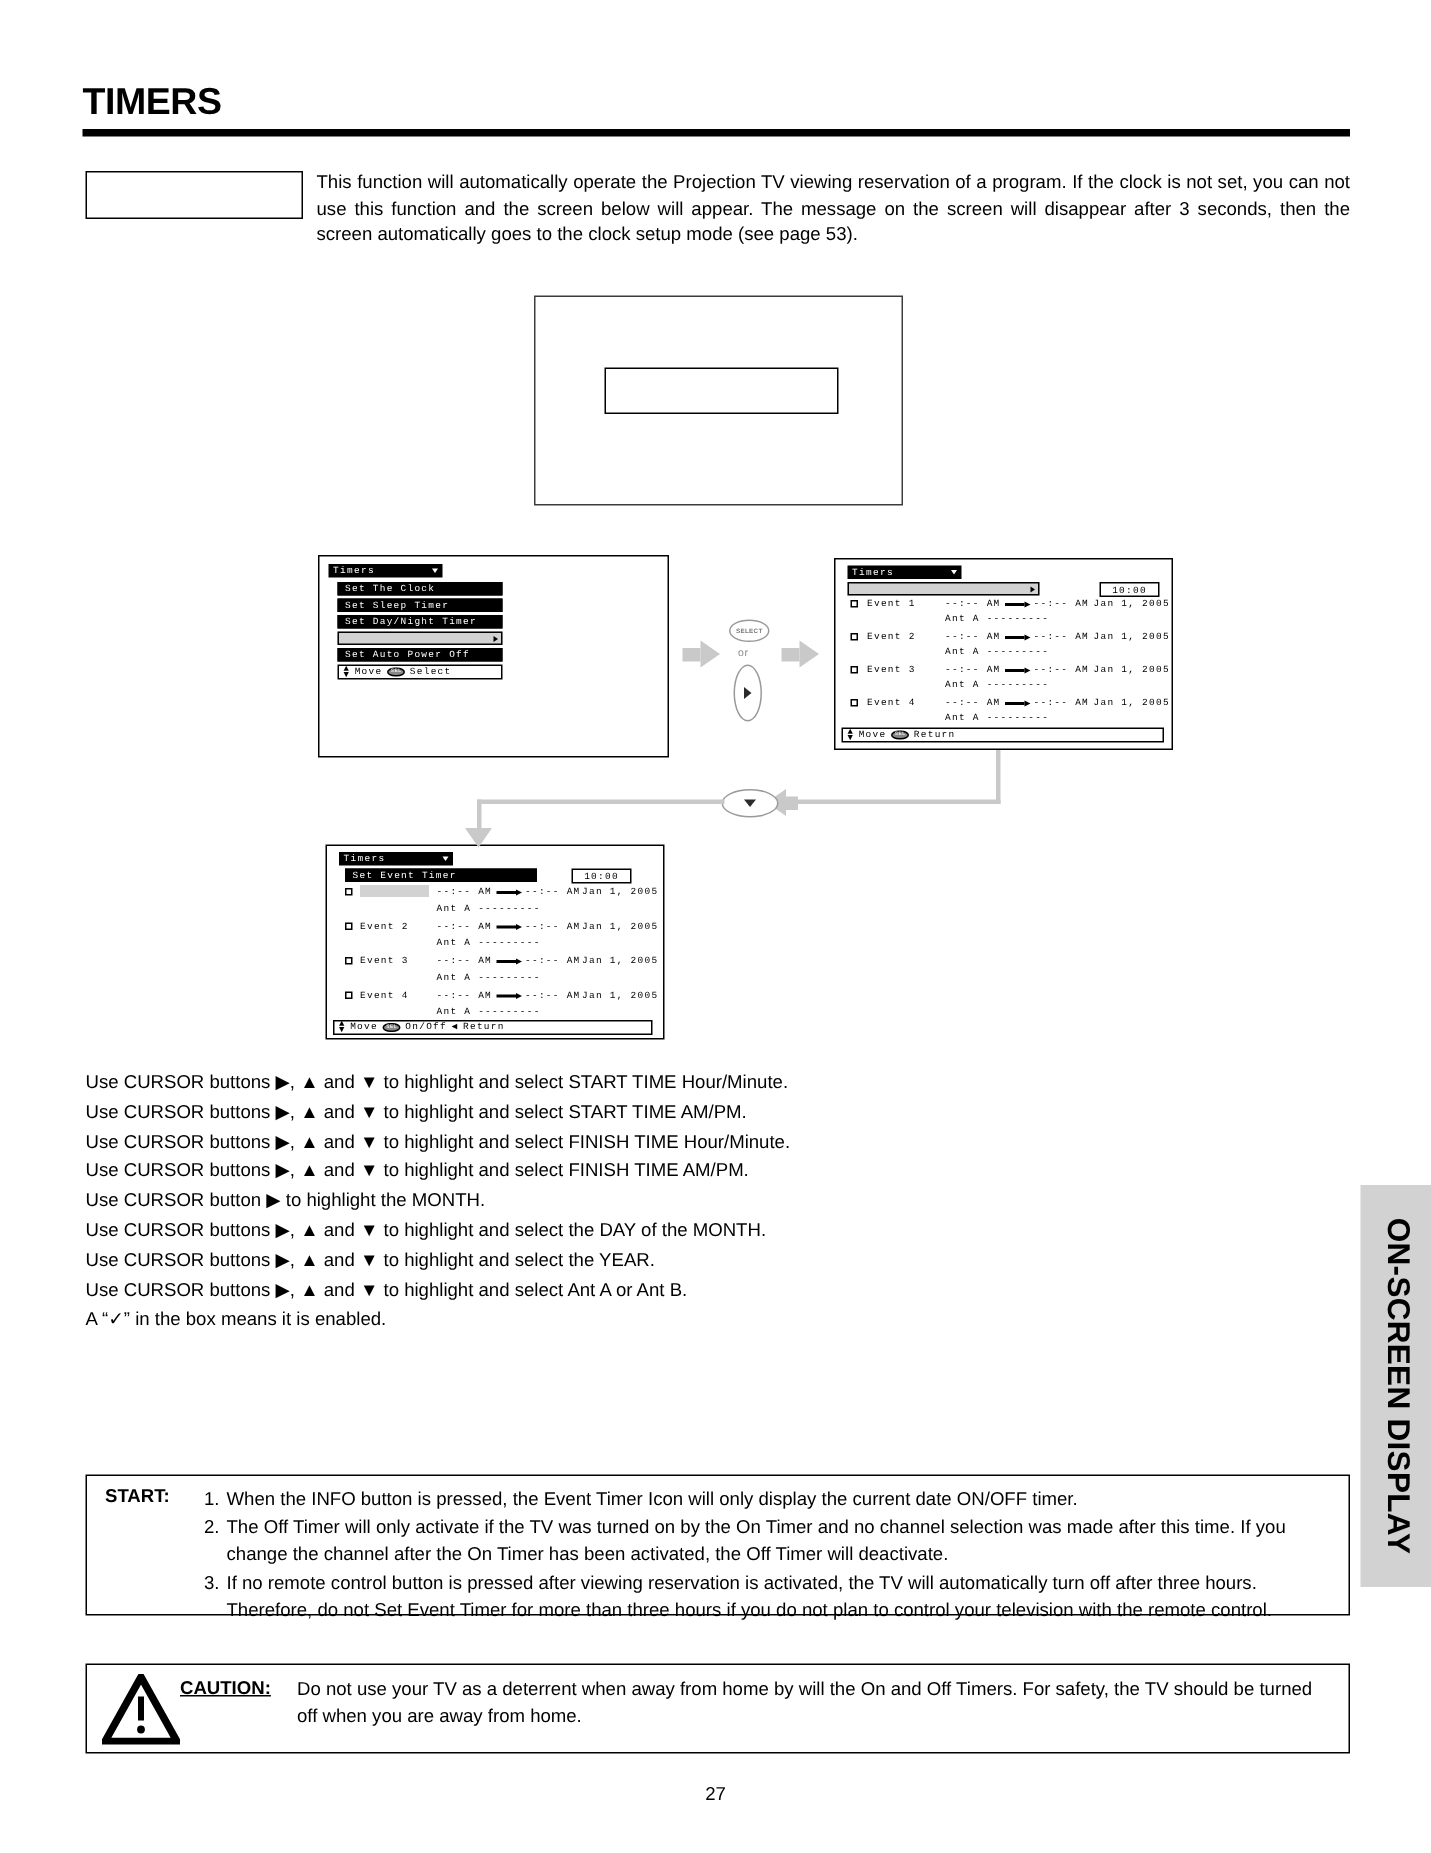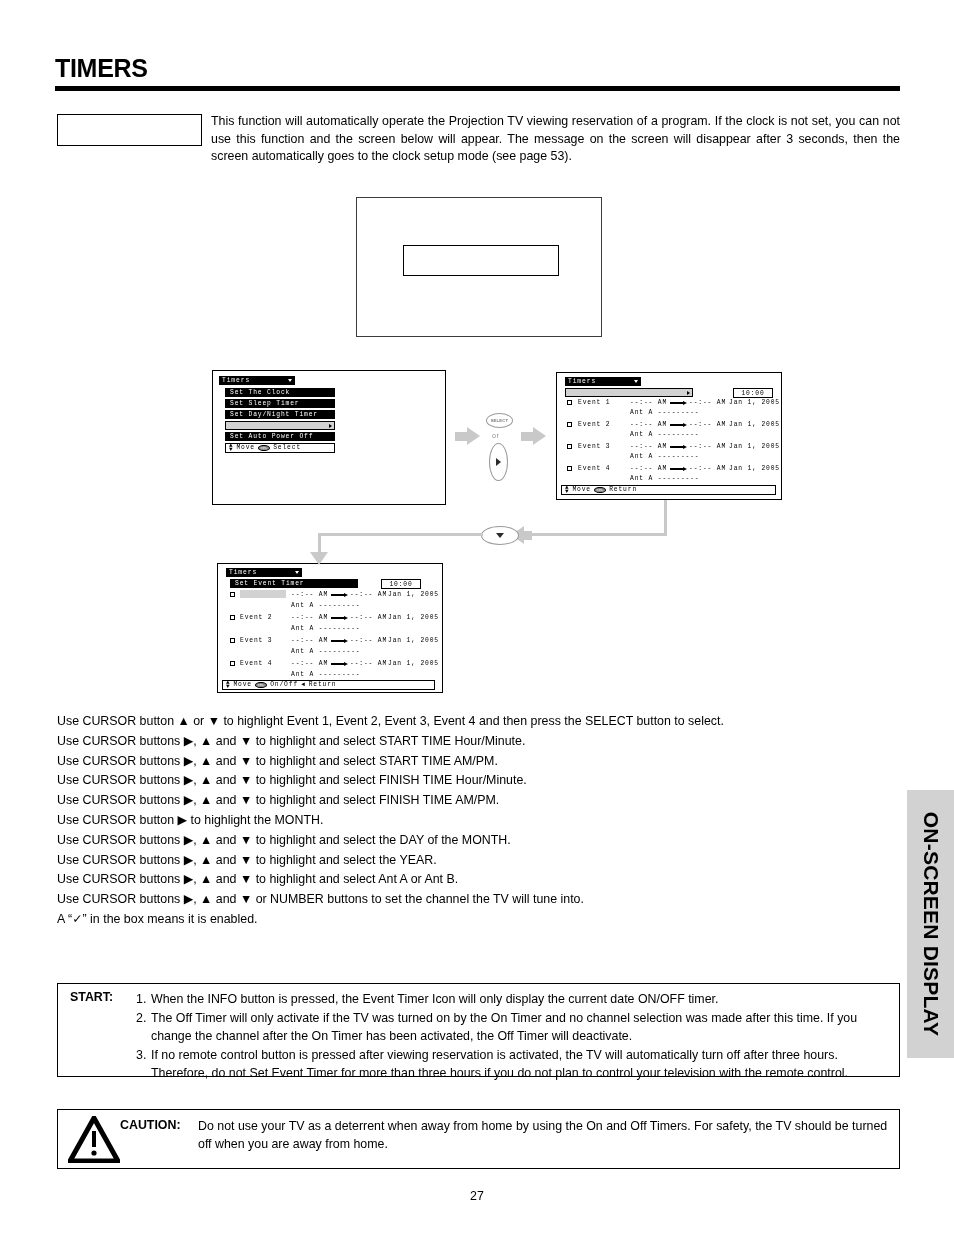--- a/index.html
+++ b/index.html
@@ -366,20 +366,21 @@
     top: 6px;
     width: 52px;
     height: 47px;
   }
   .caution-label {
     position: absolute;
     left: 62px;
     top: 8px;
     font-size: 12.4px;
     font-weight: bold;
+    text-decoration: underline;
   }
   .caution-text {
     position: absolute;
     left: 140px;
     top: 8px;
     width: 690px;
     font-size: 12.4px;
     line-height: 17.5px;
   }
 
@@ -637,30 +638,28 @@
 <div class="cursor-down-btn" style="left:481px; top:526px;">
   <span class="tri"></span>
 </div>
 <div style="position:absolute; left:318px; top:533px; width:165px; height:3px; background:#c9c9c9;"></div>
 <div style="position:absolute; left:318px; top:533px; width:3px; height:22px; background:#c9c9c9;"></div>
 <div class="flow-arrow down" style="left:310px; top:552px;">
   <span class="head"></span>
 </div>
 
 <div class="instructions">
-  <div class="line">Use CURSOR button ▲ or ▼ to highlight Event 1, Event 2, Event 3, Event 4 and then press the SELECT button to select.</div>
   <div class="line">Use CURSOR buttons ▶, ▲ and ▼ to highlight and select START TIME Hour/Minute.</div>
   <div class="line">Use CURSOR buttons ▶, ▲ and ▼ to highlight and select START TIME AM/PM.</div>
   <div class="line">Use CURSOR buttons ▶, ▲ and ▼ to highlight and select FINISH TIME Hour/Minute.</div>
   <div class="line">Use CURSOR buttons ▶, ▲ and ▼ to highlight and select FINISH TIME AM/PM.</div>
   <div class="line">Use CURSOR button ▶ to highlight the MONTH.</div>
   <div class="line">Use CURSOR buttons ▶, ▲ and ▼ to highlight and select the DAY of the MONTH.</div>
   <div class="line">Use CURSOR buttons ▶, ▲ and ▼ to highlight and select the YEAR.</div>
   <div class="line">Use CURSOR buttons ▶, ▲ and ▼ to highlight and select Ant A or Ant B.</div>
-  <div class="line">Use CURSOR buttons ▶, ▲ and ▼ or NUMBER buttons to set the channel the TV will tune into.</div>
   <div class="line">A “✓” in the box means it is enabled.</div>
 </div>
 
 <div class="note-box">
   <div class="note-label">START:</div>
   <div class="note-list">
     <div class="note-item">
       <span class="note-num">1.</span>
       <span class="note-text">When the INFO button is pressed, the Event Timer Icon will only display the current date ON/OFF timer.</span>
     </div>
@@ -675,20 +674,20 @@
   </div>
 </div>
 
 <div class="caution-box">
   <svg class="caution-tri" viewBox="0 0 52 47">
     <polygon points="26,2 50,45 2,45" fill="none" stroke="#000" stroke-width="5"></polygon>
     <rect x="24" y="15" width="4" height="16" fill="#000"></rect>
     <circle cx="26" cy="37" r="2.6" fill="#000"></circle>
   </svg>
   <div class="caution-label">CAUTION:</div>
-  <div class="caution-text">Do not use your TV as a deterrent when away from home by using the On and Off Timers.  For safety, the TV should be turned off when you are away from home.</div>
+  <div class="caution-text">Do not use your TV as a deterrent when away from home by will the On and Off Timers.  For safety, the TV should be turned off when you are away from home.</div>
 </div>
 
 <div class="side-tab">
   <span>ON-SCREEN DISPLAY</span>
 </div>
 
 <div class="page-num">27</div>
 
 </body></html>

